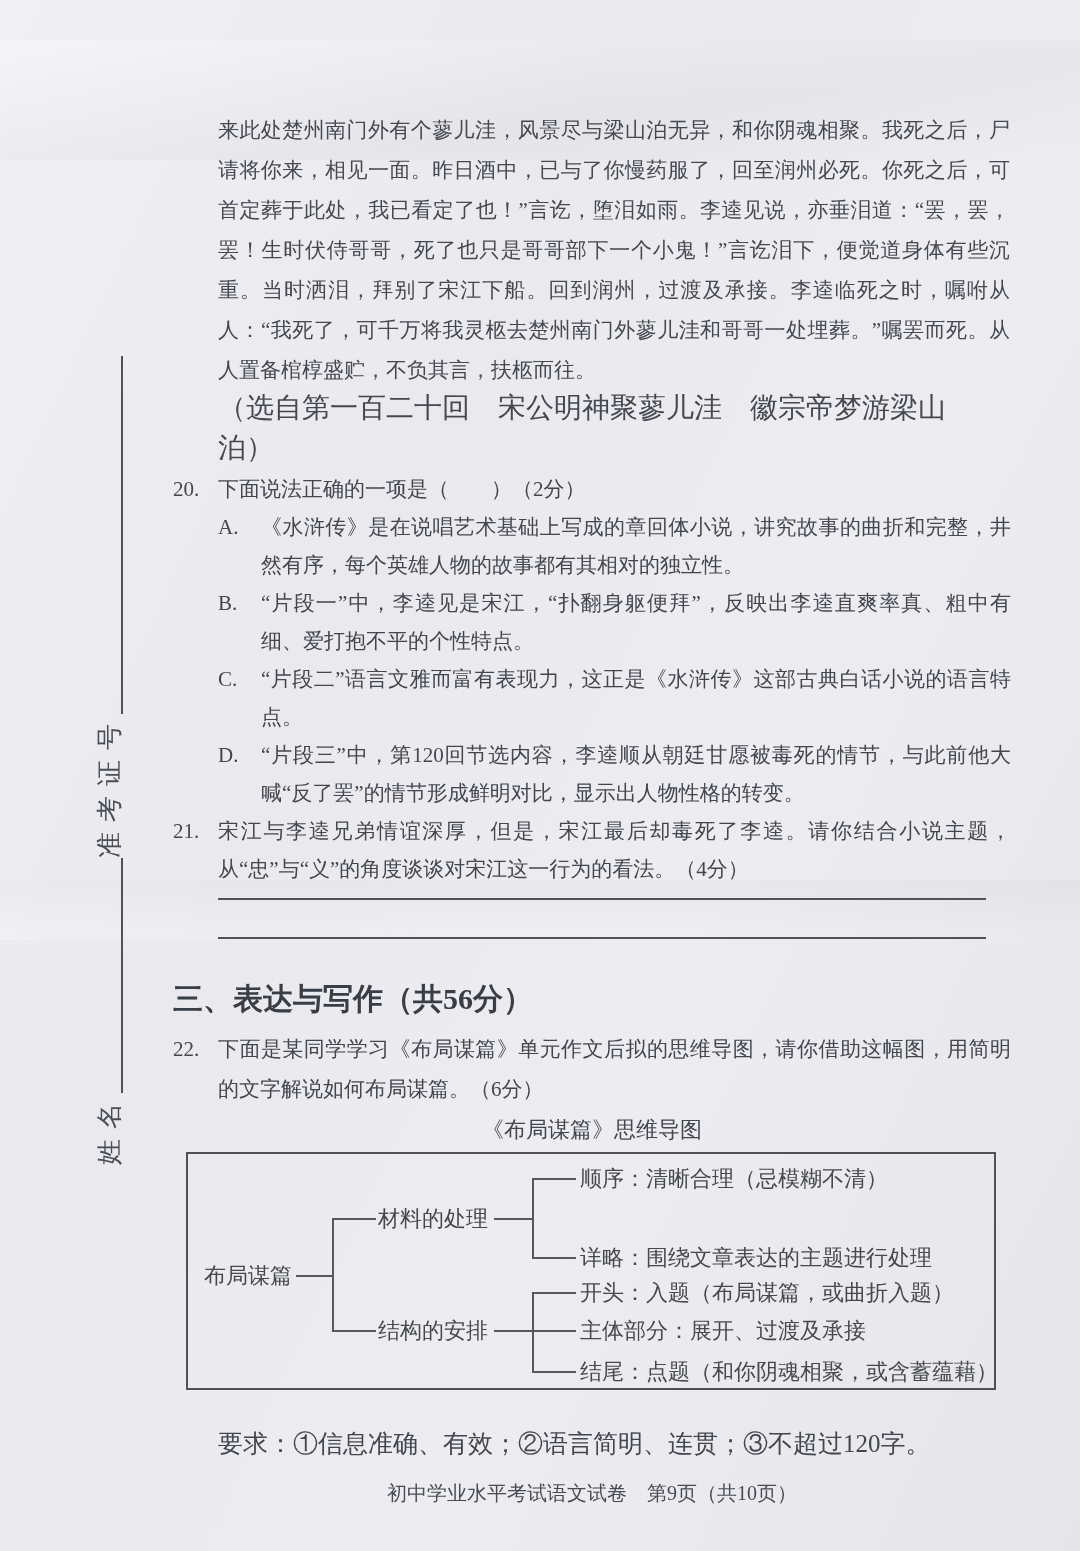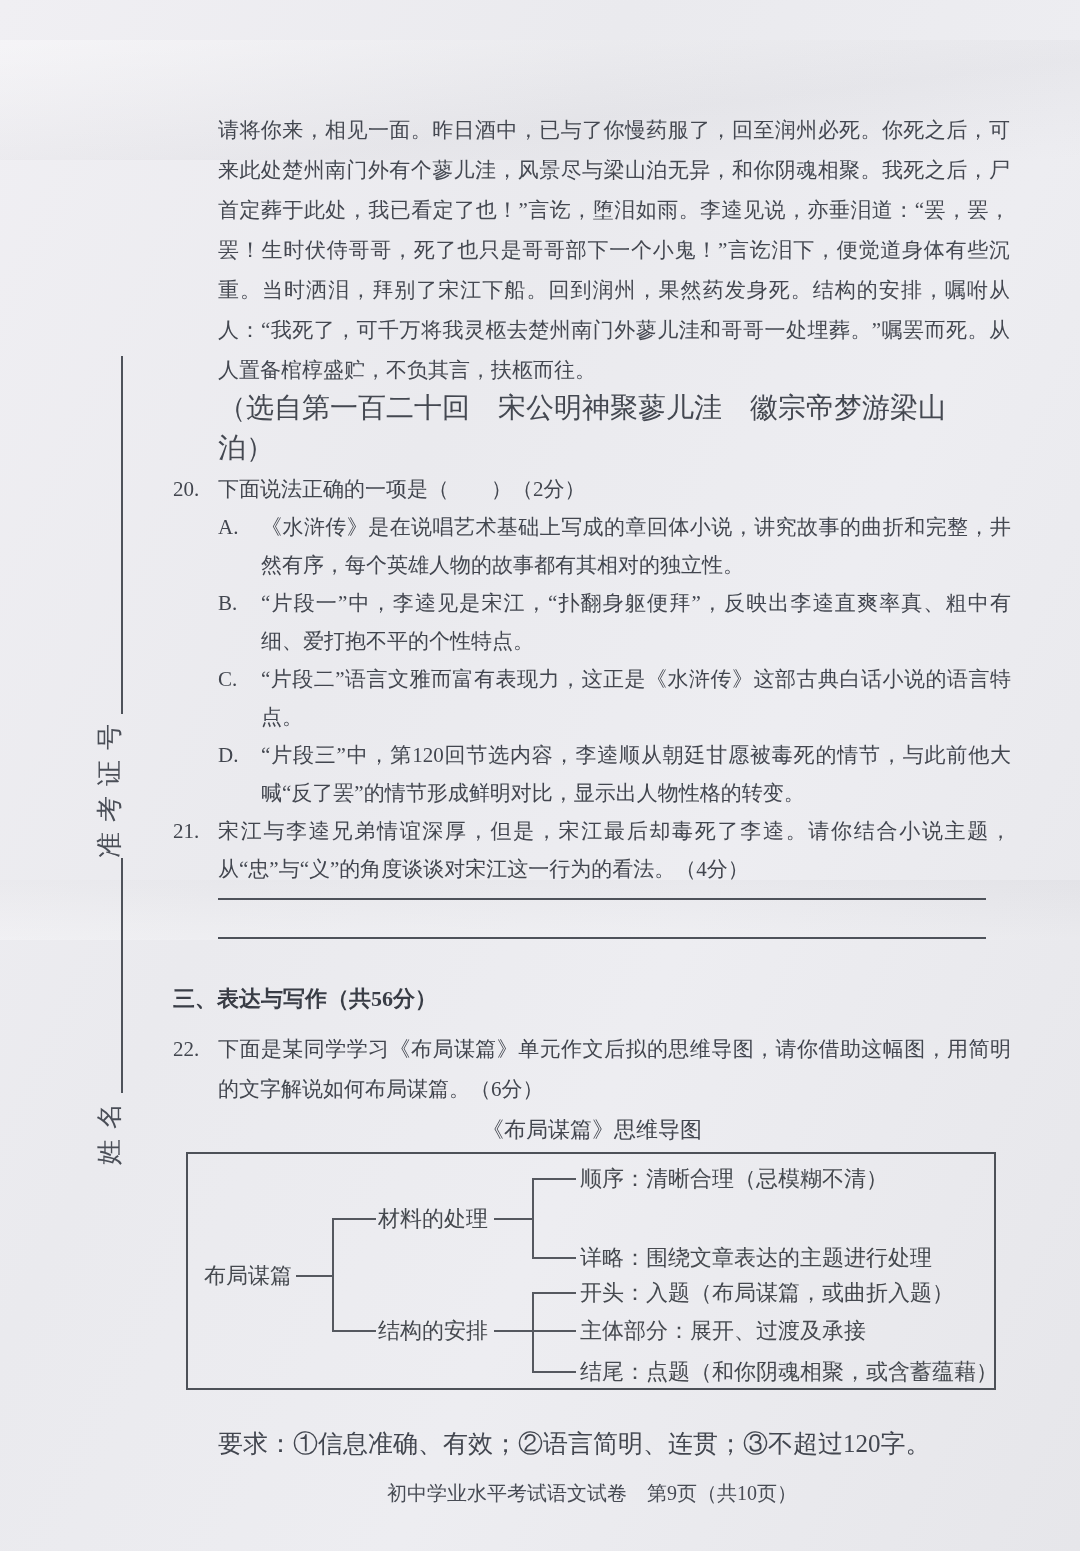--- a/index.html
+++ b/index.html
@@ -46,21 +46,21 @@
   .q20 .qrow{line-height:38px;align-items:flex-end;}
   .opt{display:flex;margin-left:45px;font-size:21px;line-height:38px;color:#42464f;}
   .opt .optlabel{width:43px;flex:0 0 43px;}
   .opt .opttext{flex:1;text-align:justify;}
 
   .answer-lines{margin-left:45px;width:768px;}
   .ansline{border-top:2px solid #4e525a;height:0;}
   .ansline.a1{margin-top:10px;}
   .ansline.a2{margin-top:37px;}
 
-  .sec-heading{margin-top:40px;font-size:22px;font-weight:bold;line-height:40px;color:#393d46;}
+  .sec-heading{margin-top:40px;font-size:30px;font-weight:bold;line-height:40px;color:#393d46;}
 
   .q22-block{margin-top:10px;}
   .q22-block .qrow{line-height:40px;}
 
   .map-title{font-size:22px;line-height:38px;text-align:center;color:#42464f;margin-top:2px;}
 
   .mindmap-box{
     position:relative;margin-top:3px;margin-left:13px;
     width:810px;height:238px;border:2px solid #4d5158;box-sizing:border-box;
     font-size:22px;color:#45494f;
@@ -82,25 +82,25 @@
   <div class="side-strip">
     <span class="lbl">姓名</span>
       <span class="blank b1"></span>
       <span class="lbl">准考证号</span>
       <span class="blank b2"></span>
   </div>
 
   <div class="content">
 
     <div class="passage">
+      <div class="pline">来此处楚州南门外有个蓼儿洼，风景尽与梁山泊无异，和你阴魂相聚。我死之后，尸</div>
       <div class="pline">请将你来，相见一面。昨日酒中，已与了你慢药服了，回至润州必死。你死之后，可</div>
-      <div class="pline">来此处楚州南门外有个蓼儿洼，风景尽与梁山泊无异，和你阴魂相聚。我死之后，尸</div>
       <div class="pline">首定葬于此处，我已看定了也！”言讫，堕泪如雨。李逵见说，亦垂泪道：“罢，罢，</div>
       <div class="pline">罢！生时伏侍哥哥，死了也只是哥哥部下一个小鬼！”言讫泪下，便觉道身体有些沉</div>
-      <div class="pline">重。当时洒泪，拜别了宋江下船。回到润州，果然药发身死。结构的安排，嘱咐从</div>
+      <div class="pline">重。当时洒泪，拜别了宋江下船。回到润州，过渡及承接。李逵临死之时，嘱咐从</div>
       <div class="pline">人：“我死了，可千万将我灵柩去楚州南门外蓼儿洼和哥哥一处埋葬。”嘱罢而死。从</div>
       <div class="pline last">人置备棺椁盛贮，不负其言，扶柩而往。</div>
     </div>
     <div class="attribution">（选自第一百二十回　宋公明神聚蓼儿洼　徽宗帝梦游梁山泊）</div>
 
     <div class="q20">
       <div class="qrow">
         <span class="qnum">20.</span>
         <div class="qtext">下面说法正确的一项是（　　）（2分）</div>
       </div>

